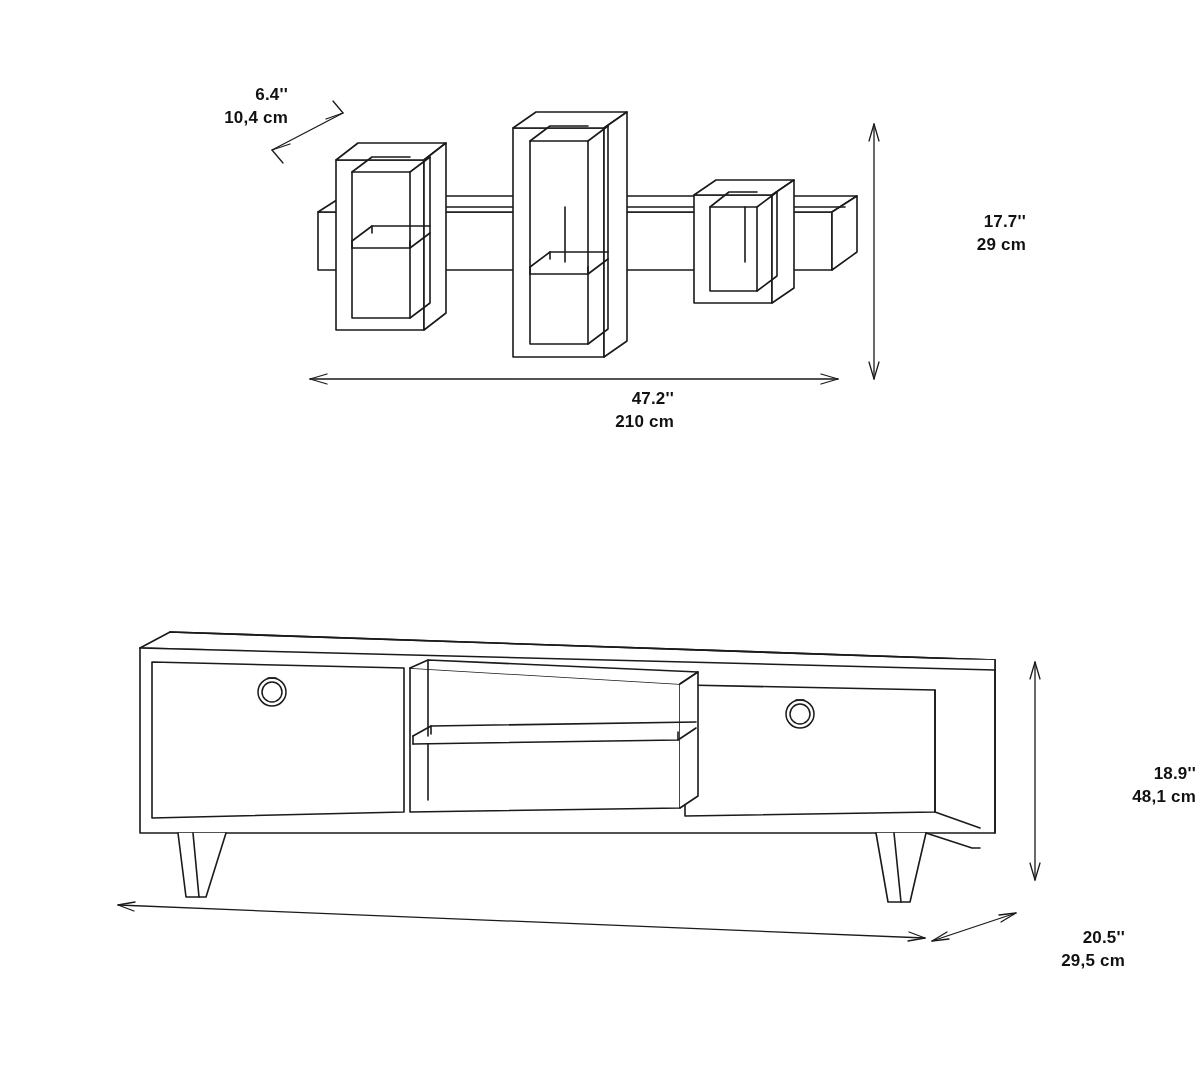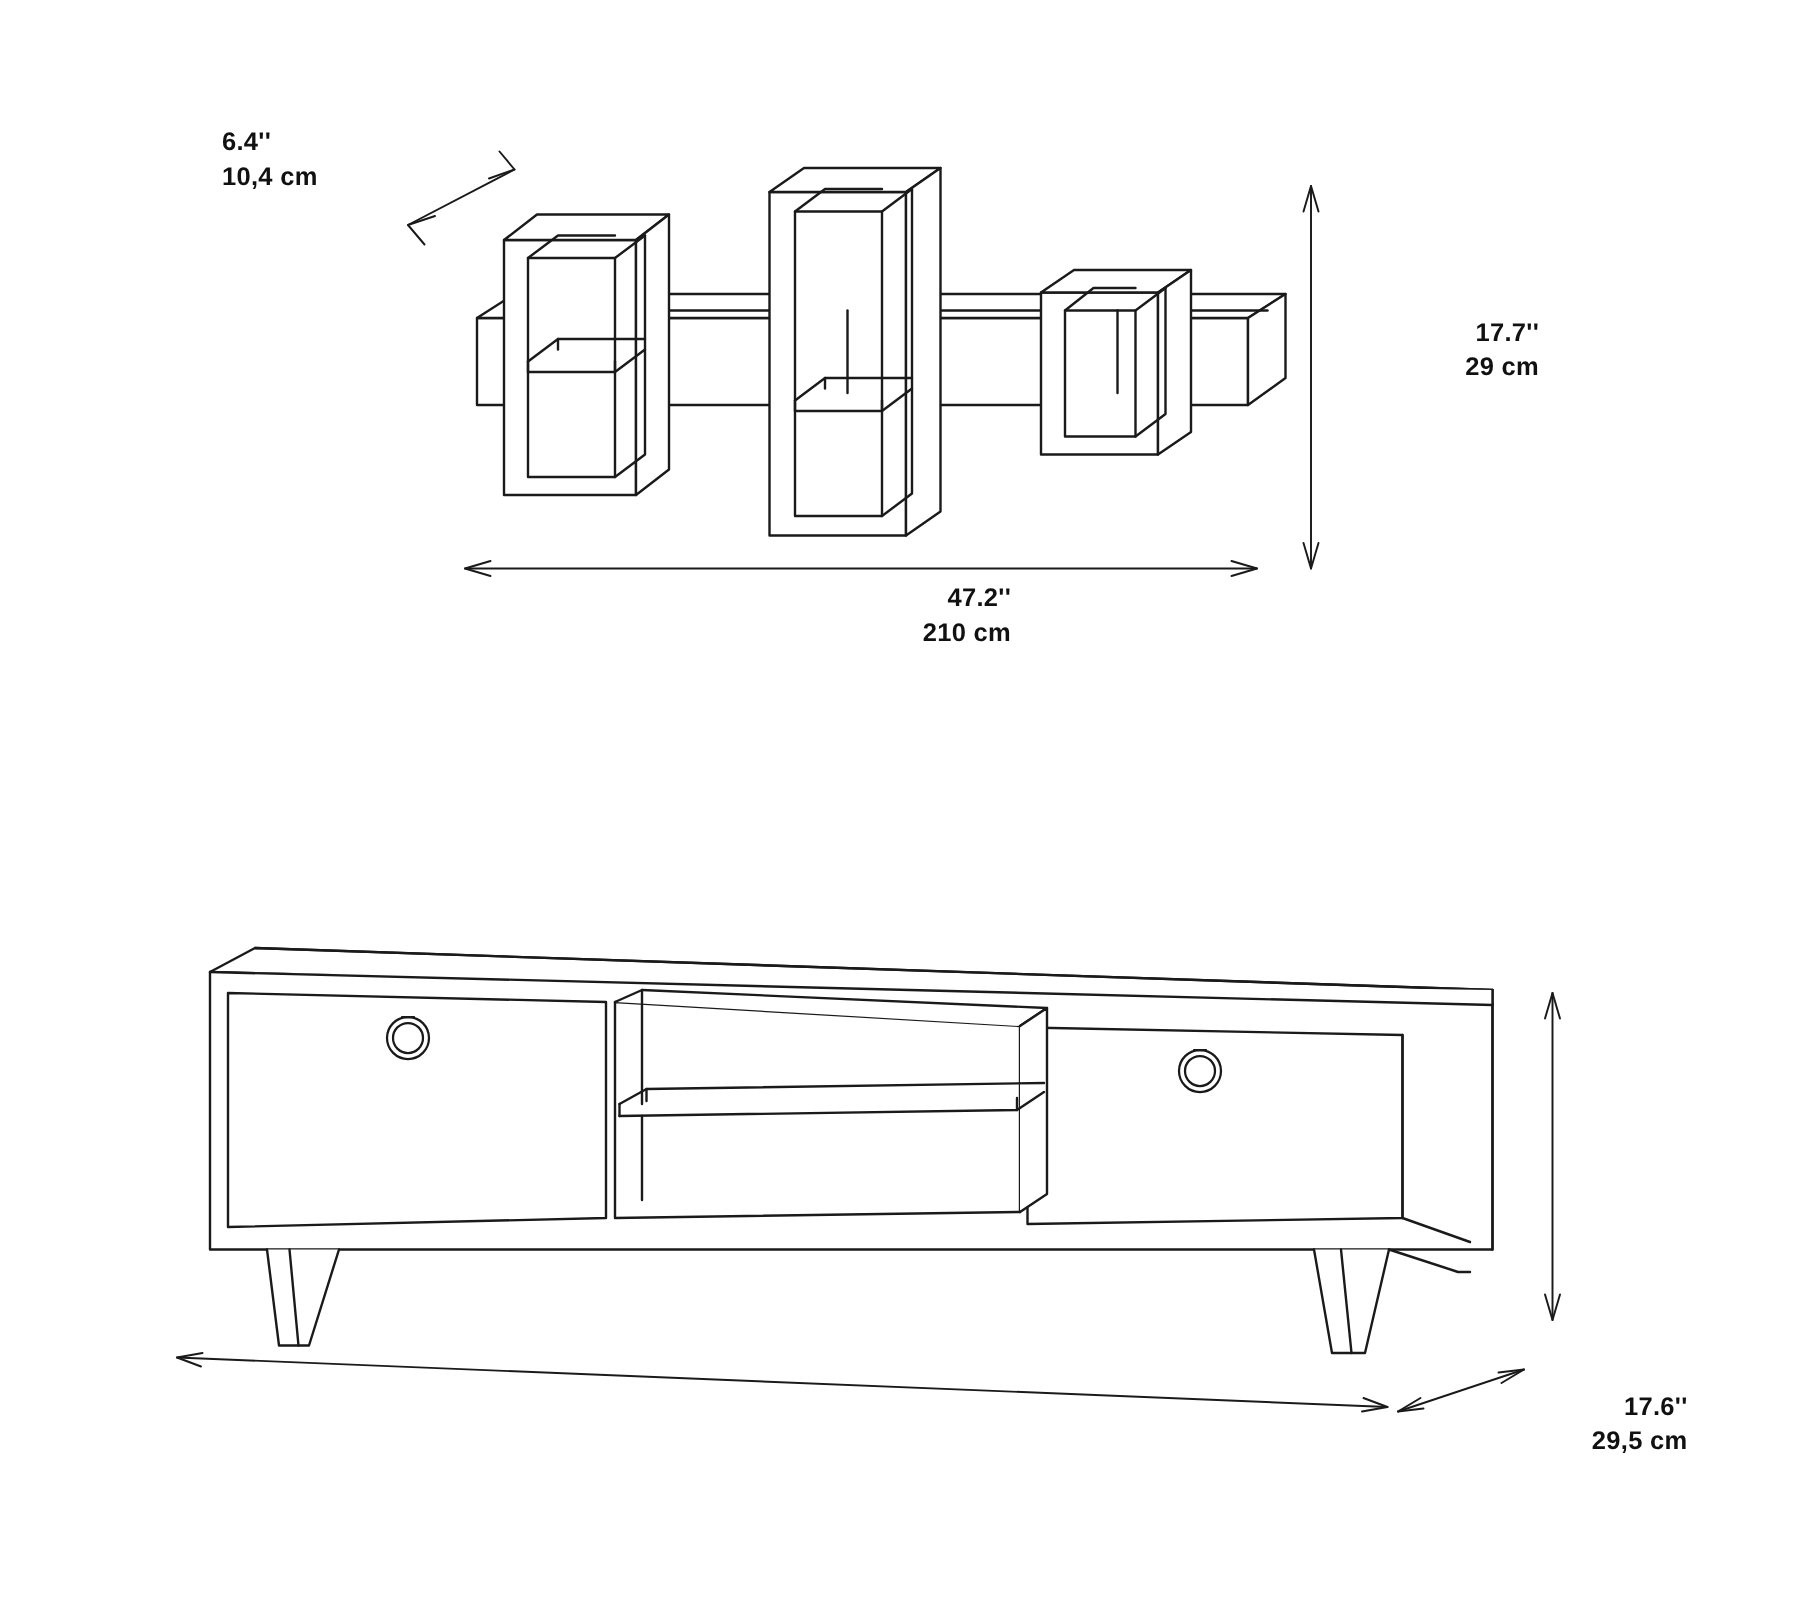--- a/index.html
+++ b/index.html
@@ -31,21 +31,21 @@
     font-size: 17px;
     font-weight: bold;
     color: #111111;
     line-height: 1.35;
     white-space: nowrap;
     letter-spacing: 0.2px;
   }
   .dim-label .l2 {
     display: block;
   }
-  .ta-right { }
+  .ta-right { text-align: right; }
   .ta-left { text-align: right; }
   .ta-center { text-align: right; }
 </style>
 </head>
 <body>
 
 <div id="page">
 
   <svg class="drawing" viewBox="0 0 1200 1065">
     <g fill="none" stroke="#1a1a1a" stroke-width="1.6" stroke-linejoin="round" stroke-linecap="round">
@@ -191,20 +191,24 @@
   <div class="dim-label ta-left" style="left:886px; top:211px; width:140px;">
     <span>17.7''</span>
     <span class="l2">29 cm</span>
   </div>
 
   <div class="dim-label ta-center" style="left:474px; top:388px; width:200px;">
     <span>47.2''</span>
     <span class="l2">210 cm</span>
   </div>
 
+  <div class="dim-label ta-left" style="left:1046px; top:763px; width:150px;">
+    <span>18.9''</span>
+    <span class="l2">48,1 cm</span>
+  </div>
 
 
   <div class="dim-label ta-center" style="left:955px; top:927px; width:170px;">
-    <span>17.6''</span>
+    <span>20.5''</span>
     <span class="l2">29,5 cm</span>
   </div>
 
 </div>
 
 </body></html>

